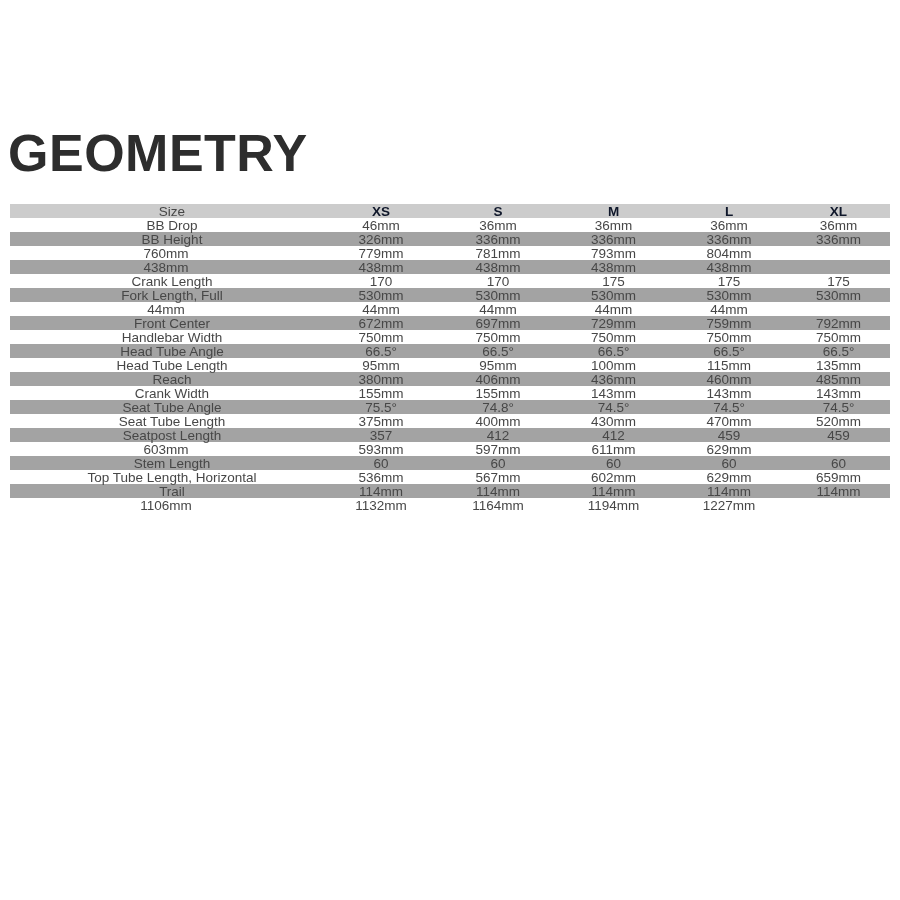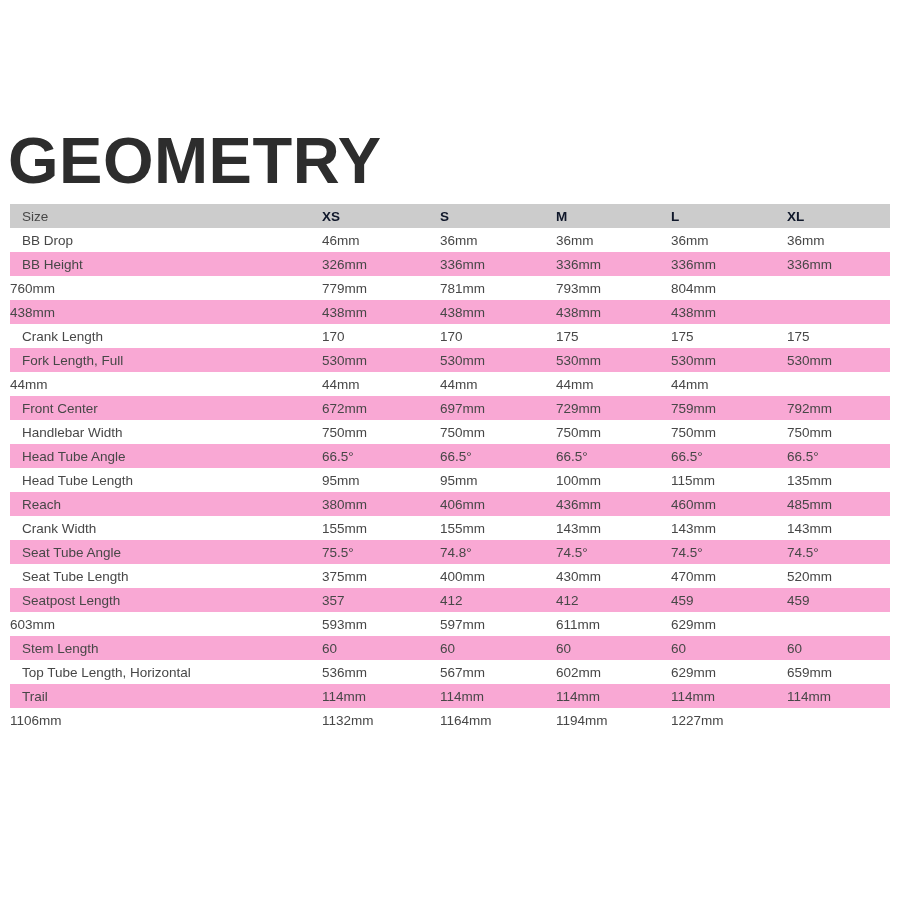--- a/index.html
+++ b/index.html
@@ -16,40 +16,41 @@
     position: relative;
     width: 900px;
     height: 900px;
     background: #ffffff;
   }
   .title {
     position: absolute;
     left: 8px;
     top: 125px;
     margin: 0;
-    font-size: 65px;
+    font-size: 52px;
     line-height: 1.1;
     font-weight: bold;
     letter-spacing: 0.5px;
     color: #2d2d2d;
   }
   .geo-table {
     position: absolute;
     left: 10px;
     top: 204px;
     width: 880px;
   }
   .row {
     display: grid;
     grid-template-columns: 312px 118px 116px 115px 116px 1fr;
-    height: 24px;
+    height: 14px;
     align-items: center;
     background: #ffffff;
-  }
-  .row.gray { background: #f9a8d4; }
+    text-align: center;
+  }
+  .row.gray { background: #a3a3a3; }
   .row.header { background: #cccccc; }
   .cell {
     font-size: 13.5px;
     color: #474747;
     white-space: nowrap;
     overflow: hidden;
   }
   .label-cell { padding-left: 12px; }
   .row.header .value-cell {
     font-weight: bold;

